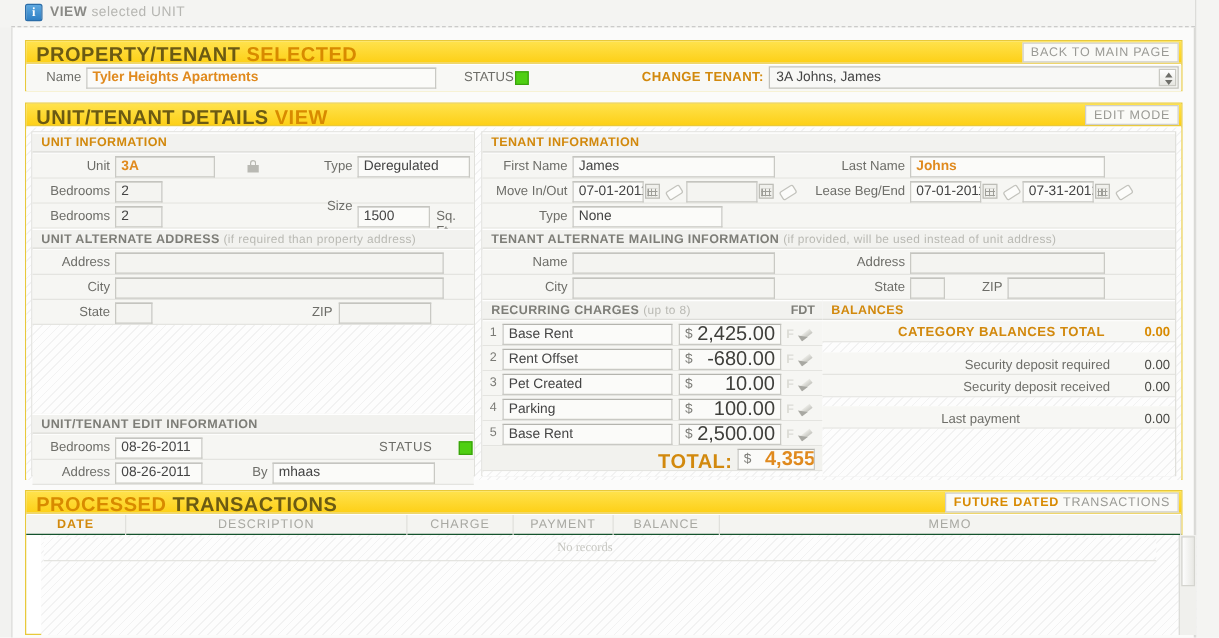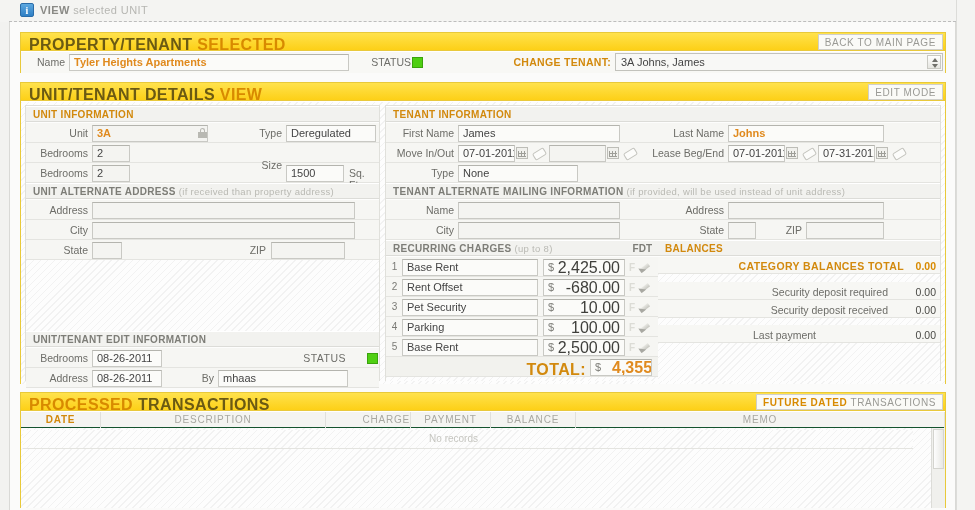--- a/index.html
+++ b/index.html
@@ -175,21 +175,21 @@
   <div class="hatch" style="position:absolute; left:0; top:19px; width:924px; height:282px;">
 
     <div style="position:absolute; left:4px; top:3px; width:355px; height:276px;
          border:1px solid #e0e0db; background:#fdfdfc;">
 
       <div class="sechdr" style="left:0; top:0; width:353px;">
         <span class="t">UNIT INFORMATION</span>
       </div>
       <div class="rowbg" style="left:0; top:17px; width:353px; height:20px;"></div>
       <div class="lbl" style="left:10px; top:21px; width:52px;">Unit</div>
-      <div class="inp orange bold" style="left:66px; top:19px; width:116px;">3A</div>
+      <div class="inp orange bold" style="left:66px; top:19px; width:80px;">3A</div>
       <div class="lock" style="left:172px; top:22px;">
           <span class="shk"></span>
           <span class="body"></span>
         </div>
       <div class="lbl" style="left:196px; top:21px; width:60px;">Type</div>
       <div class="inp w" style="left:260px; top:19px; width:90px;">Deregulated</div>
 
       <div class="rowbg" style="left:0; top:37px; width:353px; height:20px;"></div>
       <div class="lbl" style="left:10px; top:41px; width:52px;">Bedrooms</div>
       <div class="inp" style="left:66px; top:39px; width:38px;">2</div>
@@ -197,21 +197,21 @@
       <div class="rowbg" style="left:0; top:57px; width:353px; height:20px;"></div>
       <div class="lbl" style="left:4px; top:61px; width:58px;">Bedrooms</div>
       <div class="inp" style="left:66px; top:59px; width:38px;">2</div>
       <div class="lbl" style="left:196px; top:53px; width:60px;text-align:right;">Size</div>
       <div class="inp w" style="left:260px; top:59px; width:58px;">1500</div>
       <div class="lblL" style="left:323px; top:61px;">Sq. Ft.</div>
 
       <div class="sechdr" style="left:0; top:77px; width:353px;">
         <span class="t2 t" style="color:#7d7d77;">
           <span>UNIT ALTERNATE ADDRESS</span>
-          <span class="n">(if received than property address)</span>
+          <span class="n">(if required than property address)</span>
         </span>
       </div>
       <div class="rowbg" style="left:0; top:94px; width:353px; height:20px;"></div>
       <div class="lbl" style="left:4px; top:98px; width:58px;">Address</div>
       <div class="inp" style="left:66px; top:96px; width:263px;"></div>
 
       <div class="rowbg" style="left:0; top:114px; width:353px; height:20px;"></div>
       <div class="lbl" style="left:4px; top:118px; width:58px;">City</div>
       <div class="inp" style="left:66px; top:116px; width:263px;"></div>
 
@@ -325,21 +325,21 @@
           <div class="chg-num" style="left: 3px; top: 175px;">2</div>
           <div class="inp w" style="left: 16px; top: 173px; width: 136px;">Rent Offset</div>
           <div class="inp w" style="left: 157px; top: 173px; width: 82px; padding: 0px;">
             <span class="dollar" style="left: 4px; top: 0px;">$</span>
             <span class="amt" style="left: 12px; top: 0px; width: 64px;">-680.00</span>
           </div>
           <div class="fdt-f" style="left: 243px; top: 176px;">F</div>
           <div class="pencil" style="left: 252px; top: 174px;"></div>
           <div class="rowbg" style="left: 0px; top: 191px; width: 272px; height: 20px;"></div>
           <div class="chg-num" style="left: 3px; top: 195px;">3</div>
-          <div class="inp w" style="left: 16px; top: 193px; width: 136px;">Pet Security</div>
+          <div class="inp w" style="left: 16px; top: 193px; width: 136px;">Pet Created</div>
           <div class="inp w" style="left: 157px; top: 193px; width: 82px; padding: 0px;">
             <span class="dollar" style="left: 4px; top: 0px;">$</span>
             <span class="amt" style="left: 12px; top: 0px; width: 64px;">10.00</span>
           </div>
           <div class="fdt-f" style="left: 243px; top: 196px;">F</div>
           <div class="pencil" style="left: 252px; top: 194px;"></div>
           <div class="rowbg" style="left: 0px; top: 211px; width: 272px; height: 20px;"></div>
           <div class="chg-num" style="left: 3px; top: 215px;">4</div>
           <div class="inp w" style="left: 16px; top: 213px; width: 136px;">Parking</div>
           <div class="inp w" style="left: 157px; top: 213px; width: 82px; padding: 0px;">
@@ -360,21 +360,21 @@
         </div>
 
       <div class="rowbg" style="left:0; top:251px; width:272px; height:20px; background:#f2f2ee;"></div>
       <div class="amt" style="left:120px; top:255px; width:80px; color:#d2890d; font-weight:bold; letter-spacing:.4px;">TOTAL:</div>
       <div class="inp w" style="left:204px; top:253px; width:62px;">
         <span class="dollar" style="left:4px; top:0;">$</span>
         <span class="amt or" style="left:12px; top:0; width:44px;margin-left:9px;">4,355.00</span>
       </div>
 
       <div class="rowbg" style="left:272px; top:151px; width:282px; height:17px; background:#f7f7f4;"></div>
-      <div class="bal-tot-lbl" style="left:296px; top:154px; width:222px;">CATEGORY BALANCES TOTAL</div>
+      <div class="bal-tot-lbl" style="left:276px; top:154px; width:222px;">CATEGORY BALANCES TOTAL</div>
       <div class="bal-val or" style="left:506px; top:154px; width:44px;">0.00</div>
 
       <div class="hatch" style="position:absolute; left:272px; top:168px; width:282px; height:8px;"></div>
 
       <div id="balance-rows">
           <div class="rowbg" style="left: 272px; top: 176px; width: 282px; height: 18px; background: rgb(247, 247, 244);"></div>
           <div class="bal-lbl" style="left: 280px; top: 180px; width: 222px;">Security deposit required</div>
           <div class="bal-val" style="left: 506px; top: 180px; width: 44px;">0.00</div>
           <div class="rowbg" style="left: 272px; top: 194px; width: 282px; height: 18px; background: rgb(247, 247, 244);"></div>
           <div class="bal-lbl" style="left: 280px; top: 198px; width: 222px;">Security deposit received</div>
@@ -402,28 +402,28 @@
     <div class="ybtn" style="right:2px;">
       <span class="accent">FUTURE DATED</span>
       <span>TRANSACTIONS</span>
     </div>
   </div>
 
   <div style="position:absolute; left:0; top:19px; width:924px; height:16px; background:#f4f4f1; border-bottom:1px solid #14532d;">
     <div id="tx-cols">
         <div class="tx-col first" style="left: 0px; width: 80px;">DATE</div>
         <div class="tx-col" style="left: 80px; width: 225px;">DESCRIPTION</div>
-        <div class="tx-col" style="left: 305px; width: 85px; text-align: right;">CHARGE</div>
+        <div class="tx-col" style="left: 305px; width: 85px;">CHARGE</div>
         <div class="tx-col" style="left: 390px; width: 80px;">PAYMENT</div>
         <div class="tx-col" style="left: 470px; width: 85px;">BALANCE</div>
         <div class="tx-col" style="left: 555px; width: 369px;">MEMO</div>
       </div>
   </div>
 
-  <div class="hatch" style="position:absolute; left:0; top:35px; width:924px; height:80px;">
+  <div class="hatch" style="position:absolute; left:12px; top:35px; width:924px; height:80px;font-family:Liberation Serif, serif;">
     <div class="hatch" style="position:absolute; left:2px; top:2px; width:890px; height:19px; border-bottom:1px solid #e4e4e0;">
       <span style="position:absolute; right:435px; top:3px; font-size:10px; color:#c6c6c0;">No records</span>
     </div>
     <div class="scrollbar" style="right:0px; top:0; width:14px; height:80px;">
       <div class="thumb"></div>
     </div>
   </div>
 </div>
 
 </body></html>

